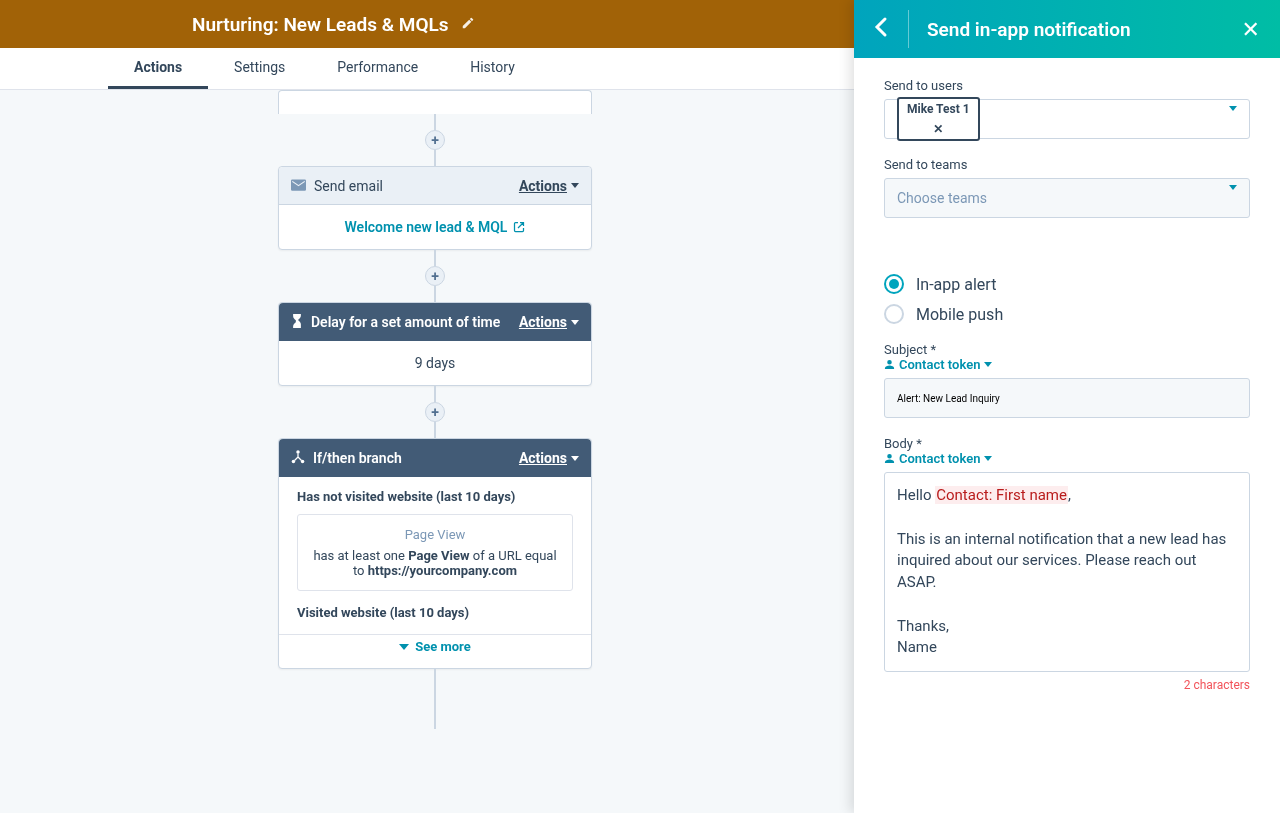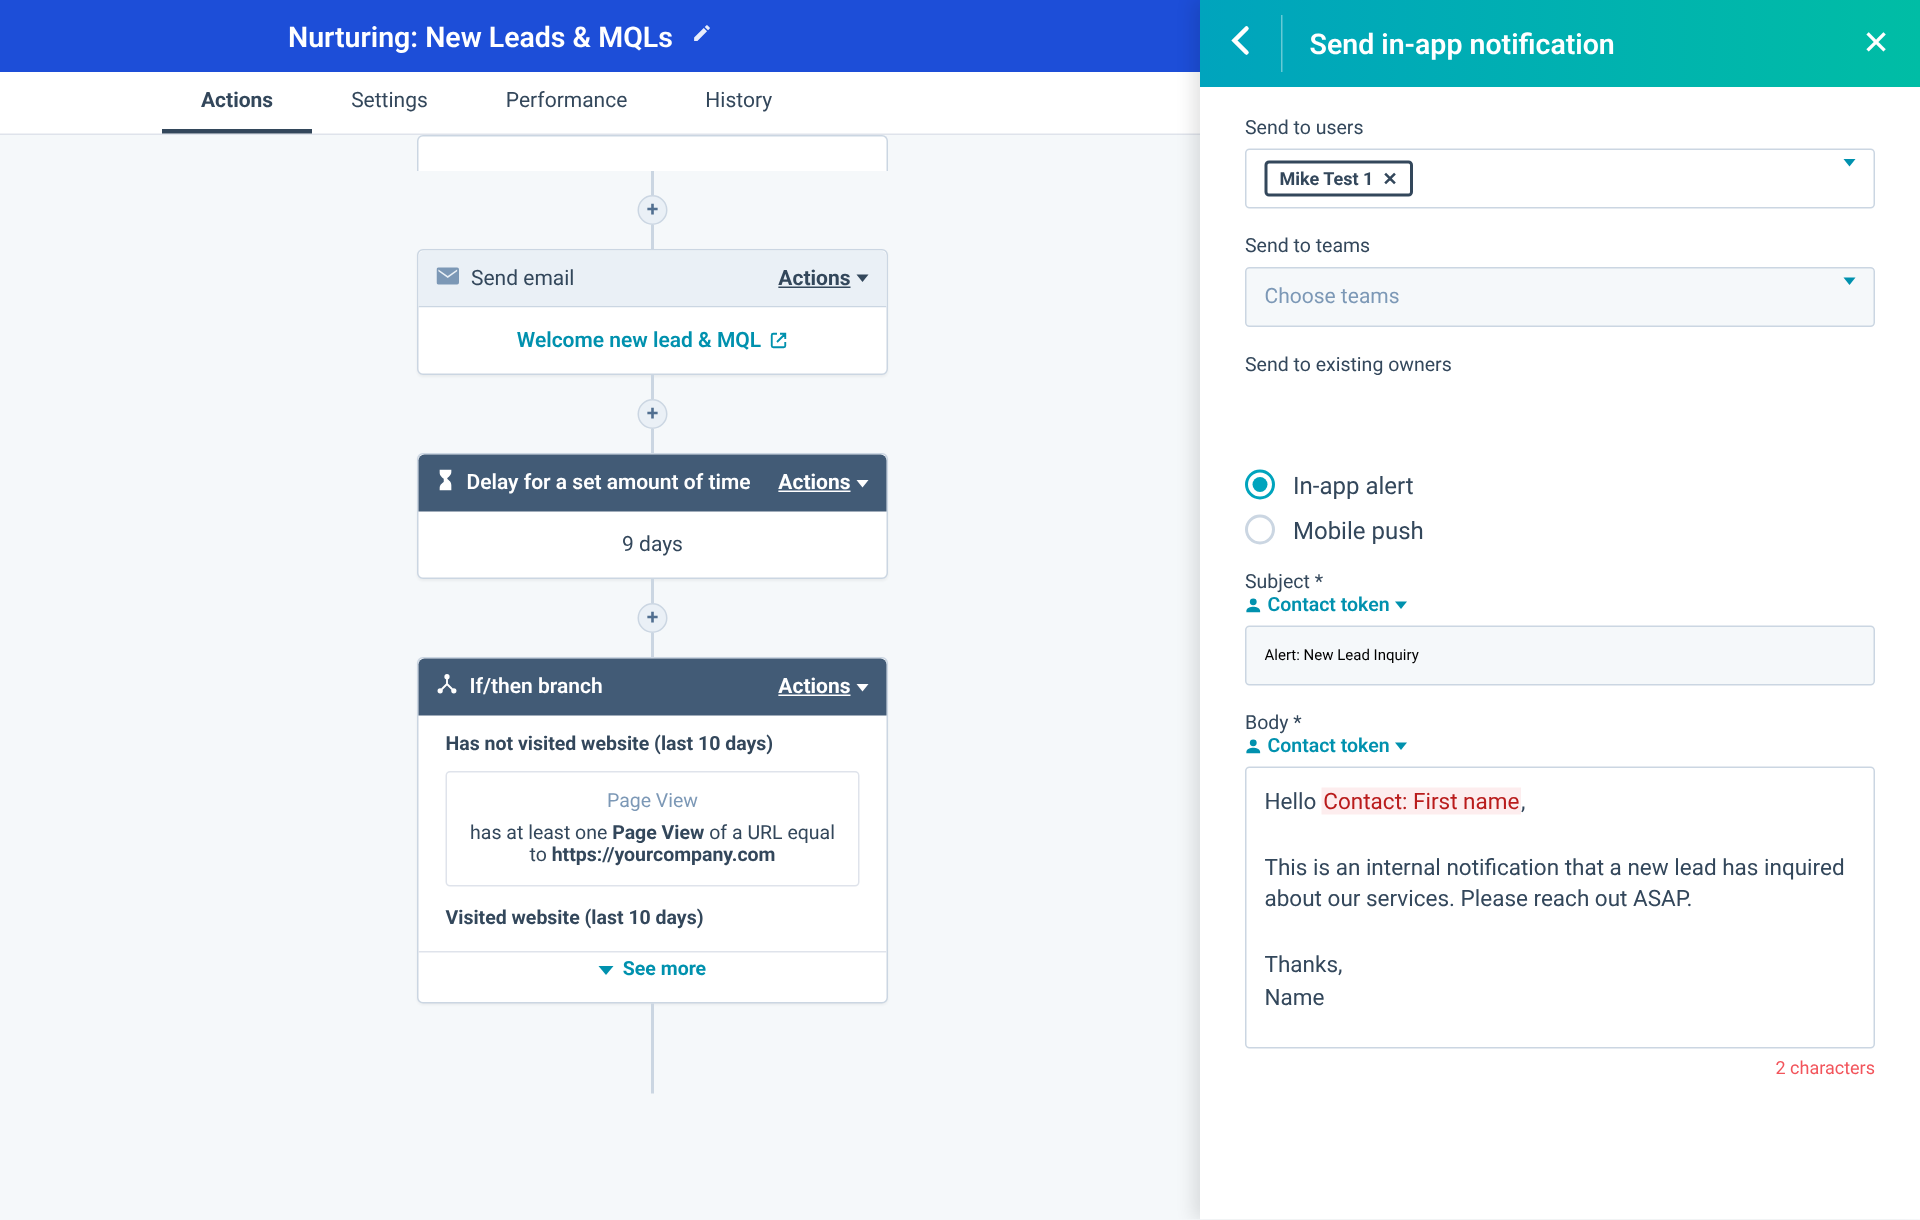--- a/index.html
+++ b/index.html
@@ -1,18 +1,18 @@
 <!DOCTYPE html>
 <html><head>
 <meta charset="utf-8">
 <style>
   * { box-sizing: border-box; margin: 0; padding: 0; font-family: -apple-system, BlinkMacSystemFont, "Segoe UI", Roboto, "Helvetica Neue", Arial, sans-serif; }
   body { width: 1280px; height: 813px; overflow: hidden; background: #f5f8fa; position: relative; }
 
-  .top-header { background: #1d4ed8; height: 48px; display: flex; align-items: center; padding: 0 0 0 192px; width: 870px;}
+  .top-header { background: #a16207; height: 48px; display: flex; align-items: center; padding: 0 0 0 192px; width: 870px;}
   .title { color: #fff; font-size: 19px; font-weight: 600; margin-right: 12px;}
   .pencil { color: #fff; opacity:.9; font-size:14px; }
 
   .tabs-bar { background:#fff; height:42px; border-bottom:1px solid #dfe3eb; display:flex; align-items:stretch; padding-left:108px; width:870px;}
   .tab { padding:0 26px; display:flex; align-items:center; font-size:14px; color:#33475b; cursor:pointer; border-bottom:3px solid transparent;}
   .tab.active { font-weight:700; border-bottom-color:#33475b;}
 
   .canvas { position:relative; width:870px; height:723px; overflow:hidden; }
   .col { position:absolute; left:50%; transform:translateX(-50%); top:0; width:314px; display:flex; flex-direction:column; align-items:center;}
 
@@ -34,33 +34,33 @@
   .branch-title { font-weight:700; font-size:13px; color:#33475b; margin-bottom:10px;}
   .criteria-box { border:1px solid #dfe3eb; border-radius:3px; padding:12px; text-align:center; font-size:13px; color:#33475b;}
   .criteria-box .pv { color:#7c98b6; font-size:13px; margin-bottom:6px; display:block;}
   .see-more { display:flex; align-items:center; justify-content:center; gap:6px; color:#0091ae; font-weight:700; font-size:13px; padding:4px 0 2px; cursor:pointer;}
   .chev-down { width:0;height:0;border-left:5px solid transparent;border-right:5px solid transparent;border-top:6px solid #0091ae;}
   .visited { font-weight:700; font-size:13px; color:#33475b; margin-top:14px;}
 
   .cut-card { width:314px; height:24px; background:#fff; border:1px solid #cbd6e2; border-bottom:none; border-radius:4px 4px 0 0;}
 
   
-  .panel { position:absolute; right:0; top:0; width:480px; height:813px; background:#fff; box-shadow:-4px 0 12px rgba(0,0,0,.12);}
+  .panel { position:absolute; right:0; top:0; width:426px; height:813px; background:#fff; box-shadow:-4px 0 12px rgba(0,0,0,.12);}
   .panel-header { height:58px; background:linear-gradient(90deg,#00a4bd,#00bda5); display:flex; align-items:center; padding:0 20px; color:#fff;}
   .back-btn { width:22px; cursor:pointer;}
   .divider-v { width:1px; height:38px; background:rgba(255,255,255,.4); margin:0 18px 0 12px;}
   .panel-title { font-size:19px; font-weight:600; flex:1;}
   .close-x { font-size:22px; font-weight:400; cursor:pointer;}
 
   .panel-body { padding:20px 30px 0; height:755px; overflow:hidden; color:#33475b;}
   .field-label { font-size:13px; color:#33475b; margin:18px 0 6px; display:block; font-weight:400;}
   .field-label:first-child { margin-top:0;}
   .select { border:1px solid #cbd6e2; background:#f5f8fa; border-radius:3px; height:40px; display:flex; align-items:center; justify-content:space-between; padding:0 12px; font-size:14px; cursor:pointer; position:relative;}
   .select.white { background:#fff;}
-  .chip { border:2px solid #33475b; border-radius:3px; padding:3px 8px; font-size:12px; font-weight:700; color:#33475b; display:inline-flex; align-items:center; gap:6px; background:#fff;}
+  .chip { border:2px solid #33475b; border-radius:3px; padding:3px 8px; font-size:12px; font-weight:700; color:#33475b; display:inline-flex; align-items:center; gap:6px; background:#fff;flex-direction:column;}
   .chip .x { font-weight:700; cursor:pointer;}
   .sel-caret { color:#0091ae;}
   .placeholder { color:#7c98b6;}
 
   .dropdown-pop { position:absolute; left:0; right:-1px; top:44px; background:#fff; border:1px solid #cbd6e2; border-radius:0 0 3px 3px; box-shadow:0 4px 10px rgba(0,0,0,.12); z-index:10;}
   .opt { padding:10px 14px; display:flex; align-items:center; gap:12px; background:#e5f5f8;}
   .chk { width:18px;height:18px;border:1px solid #cbd6e2;border-radius:3px;background:#fff;}
 
   .radio-row { display:flex; align-items:center; gap:12px; margin:10px 0;}
   .radio { width:20px;height:20px;border:2px solid #cbd6e2;border-radius:50%;display:flex;align-items:center;justify-content:center; cursor:pointer;}
@@ -223,21 +223,20 @@
     </div>
 
     <label class="field-label">Send to teams</label>
     <div class="select">
       <span class="placeholder">Choose teams</span>
       <span class="sel-caret">
         <span class="caret" style="border-top-color:#0091ae"></span>
       </span>
     </div>
 
-    <label class="field-label">Send to existing owners</label>
 
     <div style="height:46px"></div>
 
     <div class="radio-row">
       <span class="radio checked"></span>
       <span>In-app alert</span>
     </div>
     <div class="radio-row">
       <span class="radio"></span>
       <span>Mobile push</span>

